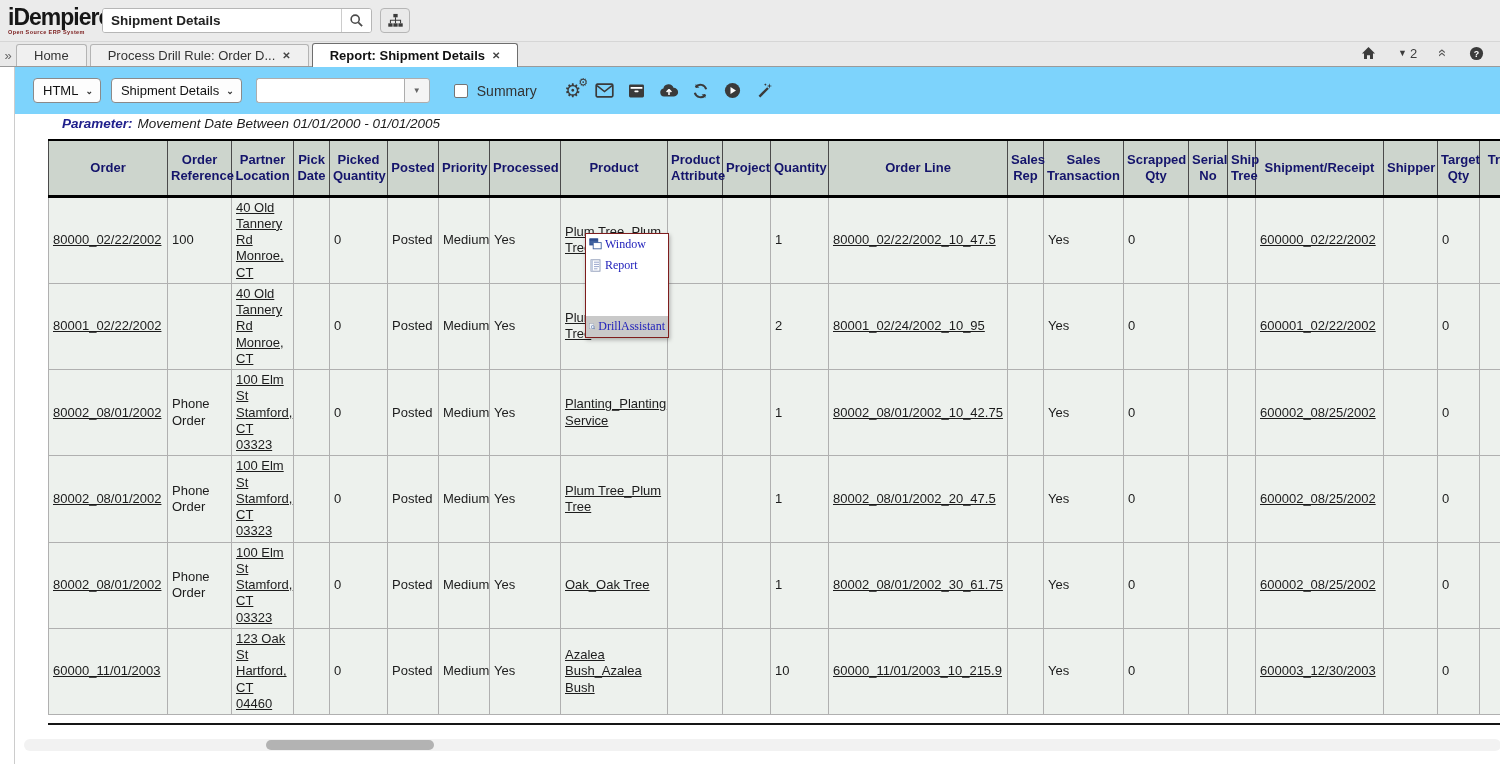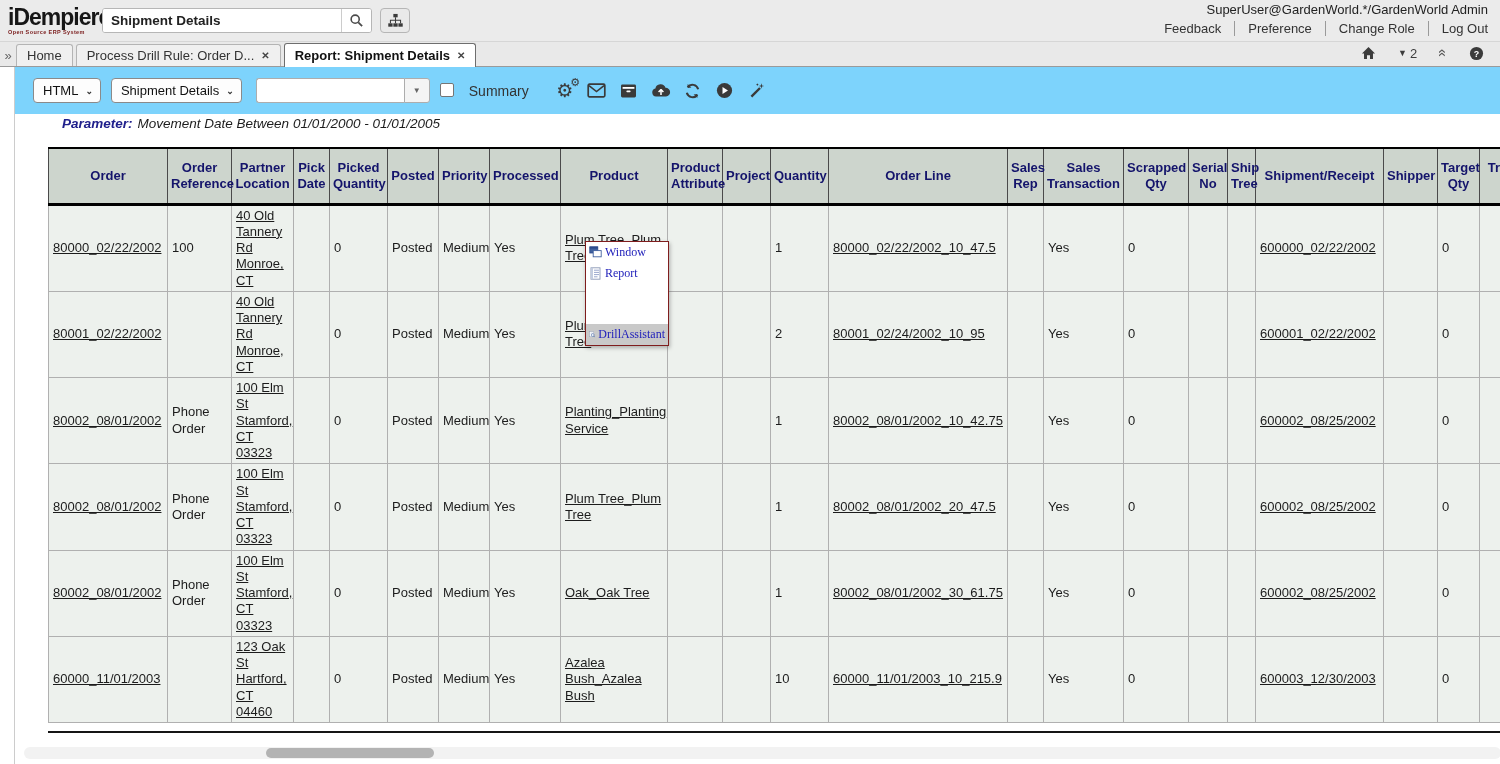--- a/index.html
+++ b/index.html
@@ -24,21 +24,21 @@
   .user-info { font-size:13px; color:#222; }
   .user-links { margin-top:4px; font-size:13px; color:#333; display:flex; justify-content:flex-end; }
   .user-links .ulink { padding:0 13px; cursor:pointer; }
   .user-links .ulink + .ulink { border-left:1px solid #9a9a9a; }
   .user-links .ulink:last-child { padding-right:0; }
 
   
   .tabbar { height:25px; background:#e9e9e9; border-bottom:1px solid #9a9a9a;
     display:flex; align-items:flex-end; position:relative; }
   .tab-overflow { width:16px; text-align:center; color:#666; font-size:13px; margin-bottom:3px; cursor:pointer; }
-  .tab { height:22px; display:flex; align-items:center; gap:7px; padding:0 10px;
+  .tab { height:22px; display:flex; align-items:center; gap:7px; padding:0 17px;
     background:#f0f0f0; border:1px solid #b4b4b4; border-bottom:none;
     border-radius:3px 3px 0 0; margin-right:3px; font-size:13px; color:#333; cursor:pointer; }
   .tab.active { background:#fff; border-color:#6e6e6e; font-weight:bold; height:24px;
     margin-bottom:-1px; z-index:2; color:#111; }
   .tab-close { font-size:10px; color:#444; font-weight:bold; cursor:pointer; }
   .tab-tools { margin-left:auto; display:flex; align-items:center; gap:22px;
     padding-right:16px; margin-bottom:5px; color:#3c3c3c; }
   .tool-item { display:flex; align-items:center; gap:3px; font-size:13px; color:#3c3c3c; cursor:pointer; }
   .collapse-glyph { display:inline-block; transform:rotate(90deg); font-size:14px; color:#555; }
   .caret-glyph { font-size:9px; color:#3c3c3c; }
@@ -51,30 +51,30 @@
   .toolbar { height:47px; display:flex; align-items:center; padding-left:18px; gap:10px; background:#7dd3fc; }
   .sel { border:1px solid #8a8a8a; border-radius:4px; background:#fdfdfd; height:25px;
     display:inline-flex; align-items:center; padding:0 7px 0 9px; font-size:13px; color:#111;
     gap:7px; cursor:pointer; }
   .scaret { font-size:9px; color:#333; font-weight:bold; }
   .combo { display:flex; align-items:stretch; height:25px; margin-left:4px; }
   .combo-input { width:148px; border:1px solid #adadad; border-right:none; border-radius:3px 0 0 3px;
     outline:none; padding:0 6px; font-size:13px; }
   .combo-btn { width:26px; border:1px solid #adadad; border-radius:0 3px 3px 0; background:#f4f4f4;
     display:flex; align-items:center; justify-content:center; font-size:8px; color:#666; cursor:pointer; }
-  .summary-wrap { display:flex; gap:15px; }
+  .summary-wrap { display:flex; align-items:center; gap:9px; margin-left:14px; }
   .cb { width:14px; height:14px; border:1.5px solid #757575; border-radius:2px; background:#fff; cursor:pointer; }
   .summary-label { font-size:14px; color:#333; }
   .tool-icons { display:flex; align-items:center; gap:0; margin-left:10px; }
   .icon-btn { width:32px; height:28px; border:none; background:transparent; display:flex;
     align-items:center; justify-content:center; cursor:pointer; color:#3a3a3a; }
   .gear-glyph { font-size:19px; line-height:1; color:#3a3a3a; position:relative; }
   .gear-glyph .gear-small { position:absolute; font-size:11px; top:-4px; right:-7px; }
 
-  .param-line { margin:2px 0 16px 47px; font-size:13.5px; font-style:italic; color:#1d1d1d; }
+  .param-line { margin:2px 0 8px 47px; font-size:13.5px; font-style:italic; color:#1d1d1d; }
   .param-label { font-weight:bold; color:#20208c; margin-right:5px; }
 
   
   .table-zone { position:relative; margin-left:33px; }
   .table-clip { width:1457px; overflow:hidden; }
   table.report { border-collapse:collapse; table-layout:fixed; width:1501px;
     font-size:13px; color:#1c1c1c; }
   table.report thead th { background:#cdd5cd; color:#14146b; font-weight:bold;
     border-left:1px solid #4a4a4a; border-right:1px solid #4a4a4a;
     border-top:2px solid #000; border-bottom:3px solid #000;
@@ -120,29 +120,20 @@
   </div>
   <button class="sitemap-btn">
     <svg width="17" height="15" viewBox="0 0 17 16">
       <rect x="6.2" y="1" width="4.6" height="3.6" fill="#3a3a3a"></rect>
       <rect x="0.8" y="11" width="4.6" height="3.6" fill="#3a3a3a"></rect>
       <rect x="6.2" y="11" width="4.6" height="3.6" fill="#3a3a3a"></rect>
       <rect x="11.6" y="11" width="4.6" height="3.6" fill="#3a3a3a"></rect>
       <path d="M8.5 4.6 v3.2 M3.1 11 v-3.2 h10.8 v3.2 M8.5 7.8 v3.2" fill="none" stroke="#3a3a3a" stroke-width="1.1"></path>
     </svg>
   </button>
-  <div class="user-area">
-    <div class="user-info">SuperUser@GardenWorld.*/GardenWorld Admin</div>
-    <nav class="user-links">
-      <span class="ulink">Feedback</span>
-      <span class="ulink">Preference</span>
-      <span class="ulink">Change Role</span>
-      <span class="ulink">Log Out</span>
-    </nav>
-  </div>
 </header>
 
 <div class="tabbar">
   <span class="tab-overflow">»</span>
   <div class="tab">
     <span>Home</span>
   </div>
   <div class="tab">
     <span>Process Drill Rule: Order D...</span>
     <span class="tab-close">✕</span>

